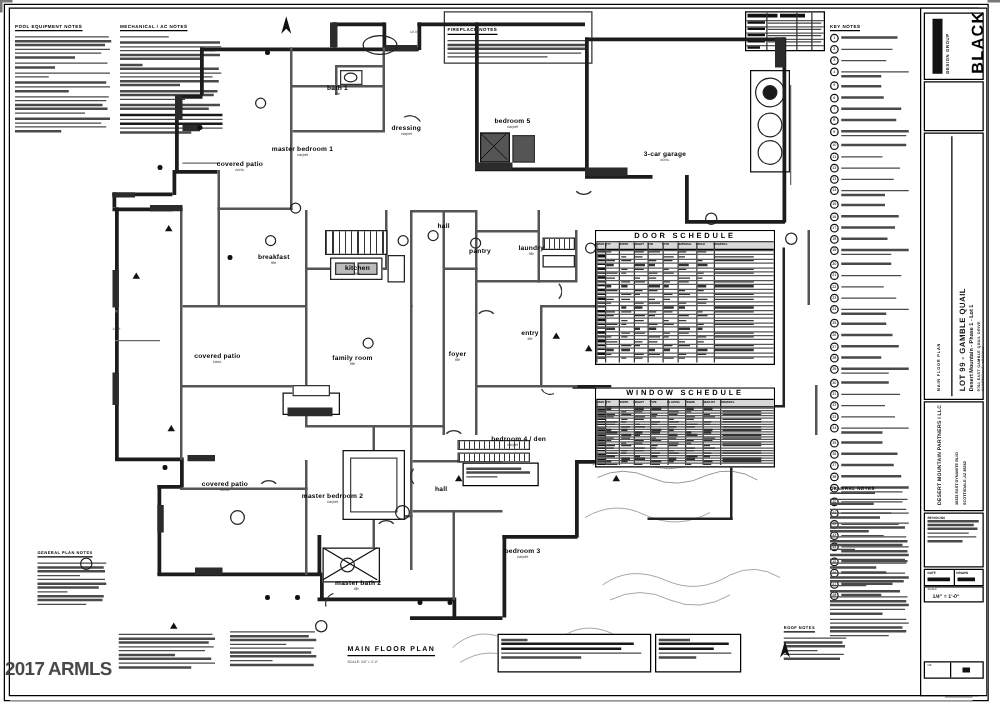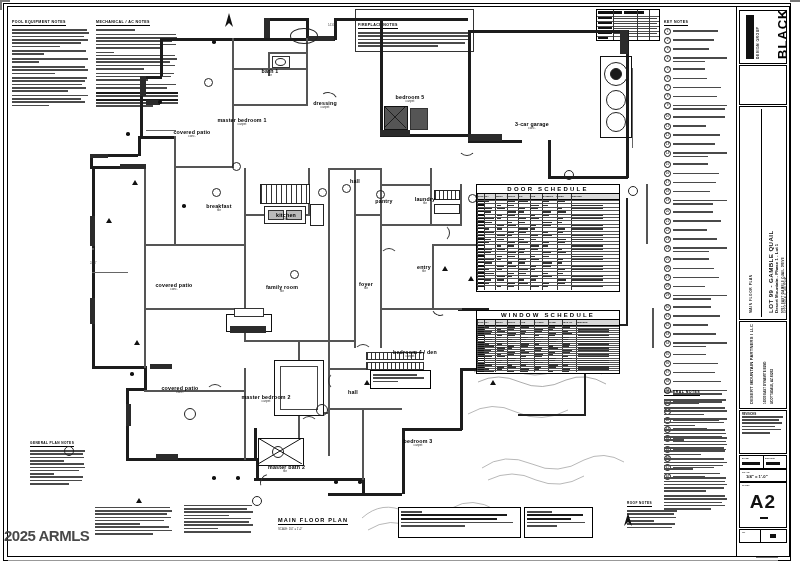--- a/index.html
+++ b/index.html
@@ -1404,28 +1404,23 @@
       <div style="position:absolute;left:23px;top:0;bottom:0;width:1px;background:#000;"></div>
       <div style="position:absolute;left:2px;top:6px;width:18px;height:3px;background:#111;"></div>
       <div style="position:absolute;left:26px;top:6px;width:14px;height:3px;background:#111;"></div>
     </div>
 
     <div class="tb-cell" style="top:462px;height:11px;">
       <div style="position:absolute;left:2px;top:.5px;font-size:2.3px;">SCALE</div>
       <div style="position:absolute;left:6px;top:3.5px;font-size:4.2px;font-weight:bold;">1/4" = 1'-0"</div>
     </div>
 
-    <div class="tb-cell" style="top:475px;height:44px;">
-      <div style="position:absolute;left:2px;top:.5px;font-size:2.3px;">SHEET</div>
-      <div class="sheetnum" style="position:absolute;left:0;right:0;top:8px;">A2</div>
-      <div style="position:absolute;left:20px;top:34px;width:8px;height:2px;background:#111;"></div>
-    </div>
 
     <div class="tb-cell" style="top:522px;height:12px;">
       <div style="position:absolute;left:20px;top:0;bottom:0;width:1px;background:#000;"></div>
       <div style="position:absolute;left:2px;top:1px;font-size:2.4px;">OF</div>
       <div style="position:absolute;left:30px;top:4px;width:6px;height:4px;background:#111;"></div>
     </div>
   </div>
 
-  <div id="wm">2025 ARMLS</div>
+  <div id="wm">2017 ARMLS</div>
 
 </div>
 
 </body></html>

